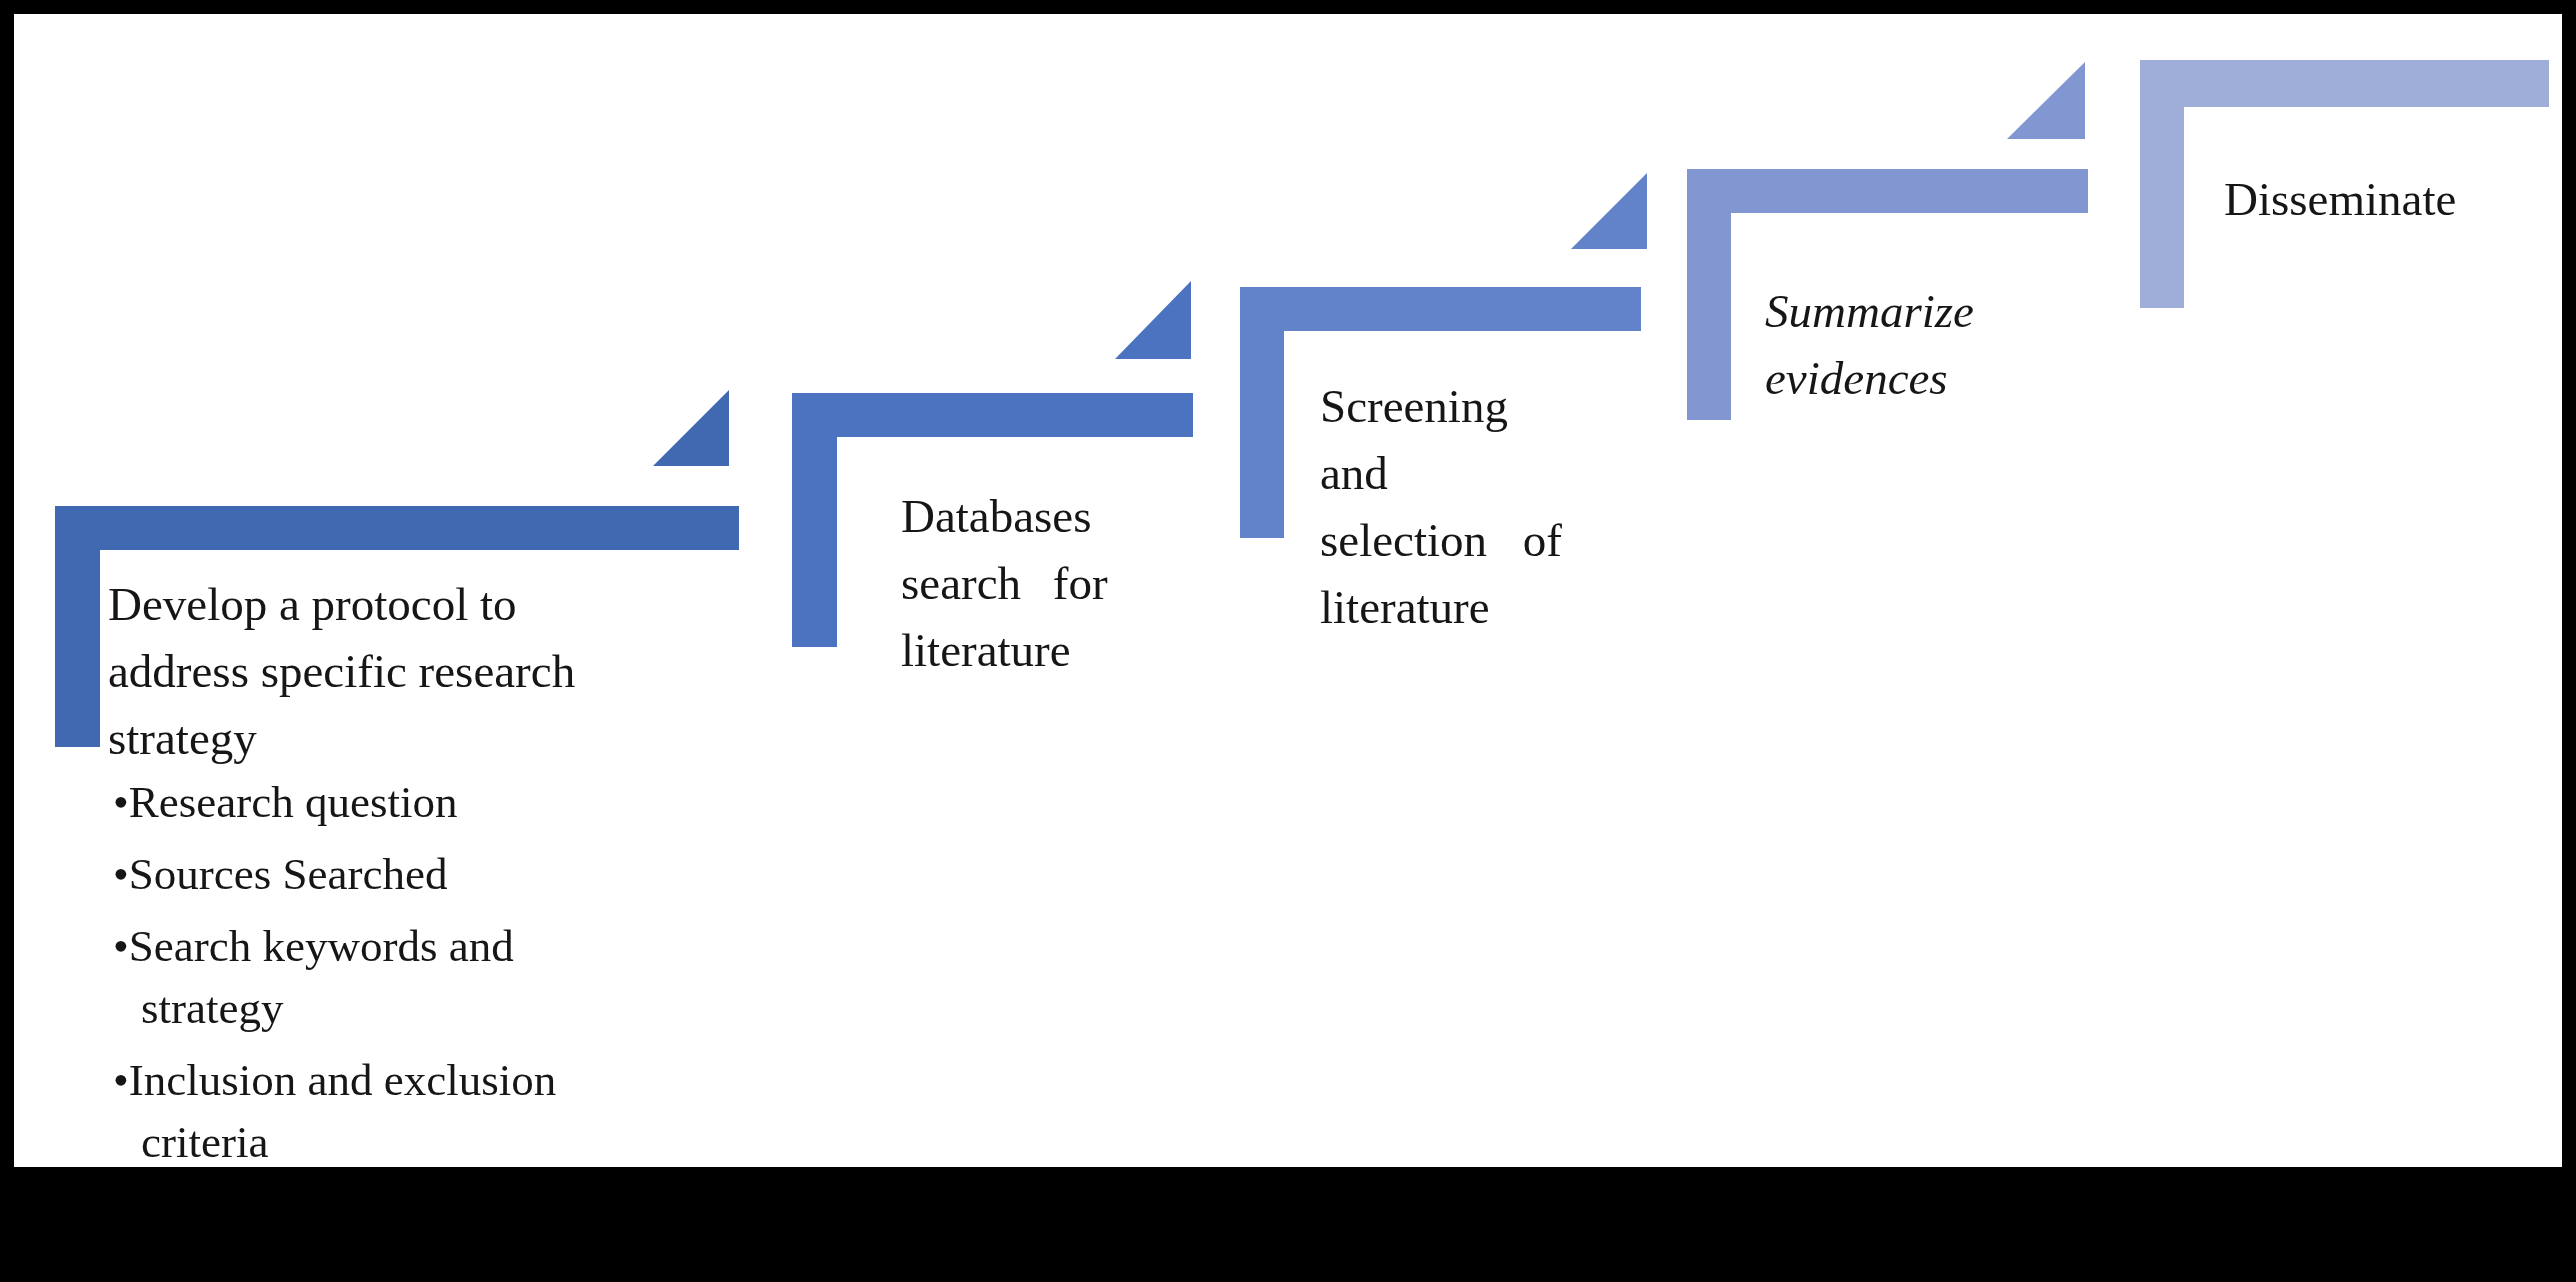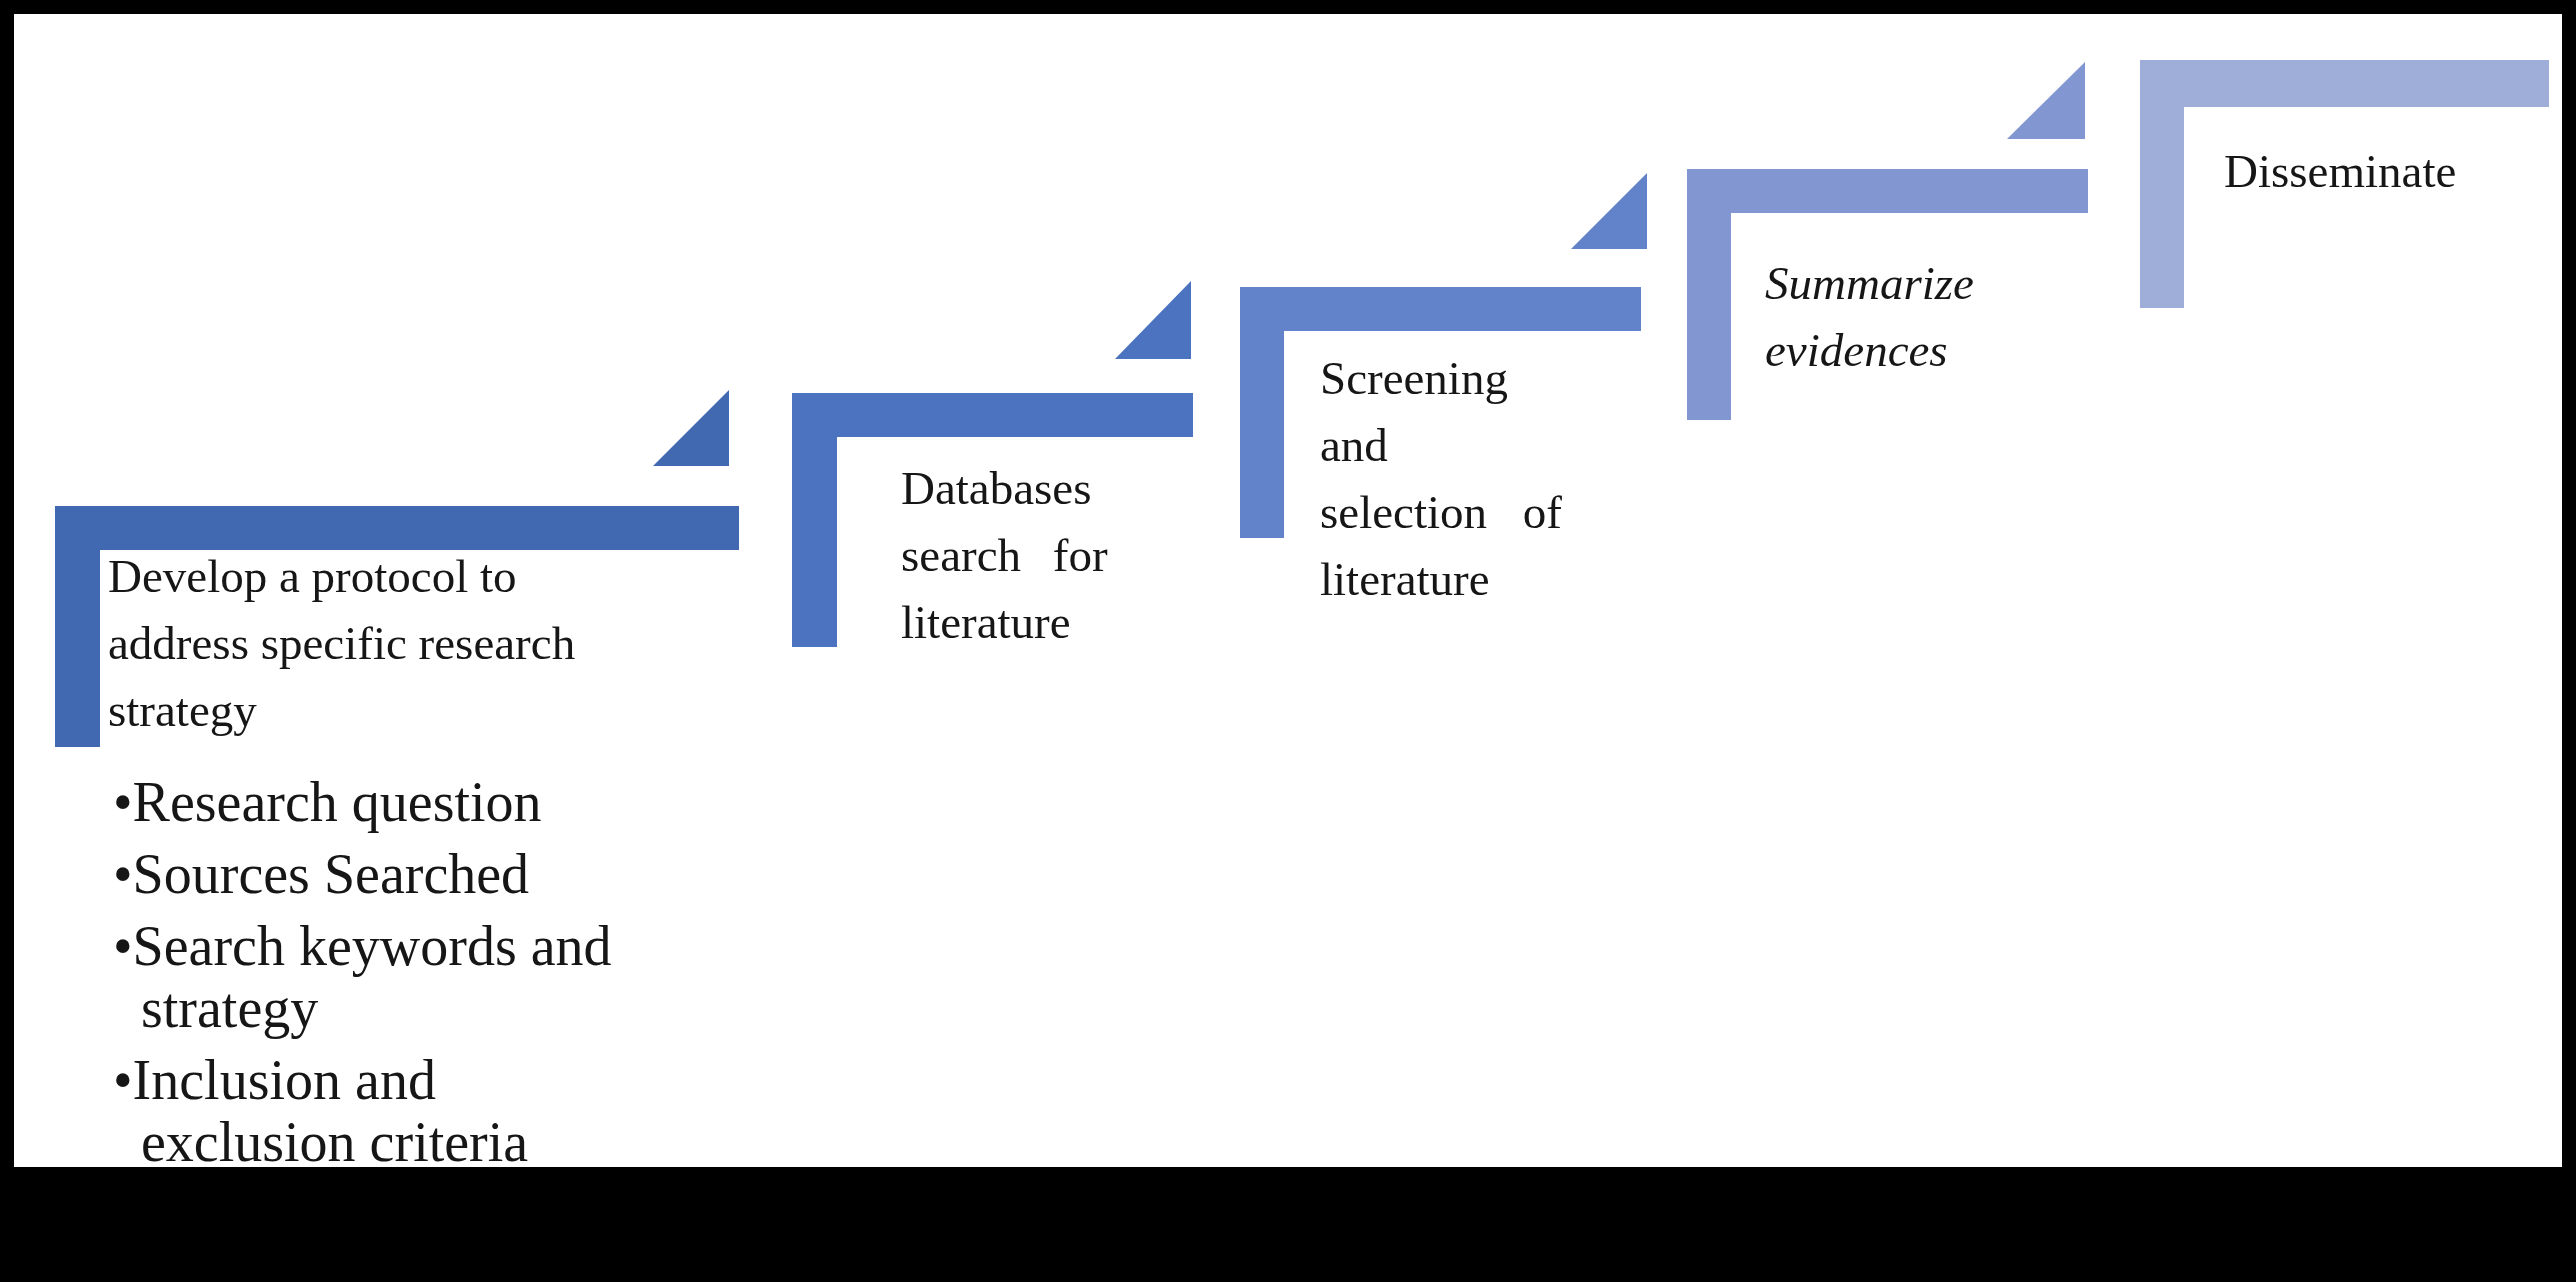--- a/index.html
+++ b/index.html
@@ -11,32 +11,32 @@
     overflow:hidden;
   }
   .canvas{
     position:absolute;
     left:14px;top:14px;width:2548px;height:1153px;
     background:#ffffff;
   }
   .step{position:absolute;left:0;top:0;}
   .bar-h,.bar-v,.tri,.label,.bullets{position:absolute;}
   .tri{clip-path:polygon(0 100%,100% 0,100% 100%);}
-  .label{color:#161616;font-size:47px;line-height:67px;white-space:nowrap;}
+  .label{color:#161616;font-size:47px;line-height:67px;white-space:nowrap;margin-top:28px;}
   .label .line{white-space:nowrap;}
 
   
   .s1 .bar-h{left:41px;top:492px;width:684px;height:44px;}
   .s1 .bar-v{left:41px;top:492px;width:45px;height:241px;}
   .s1 .tri{left:639px;top:376px;width:76px;height:76px;}
   .s1 .label{left:94px;top:529px;}
   .bullets{
     left:99px;top:757px;width:551px;
     margin:0;padding:0;list-style:none;
-    color:#161616;font-size:56px;line-height:62px;
+    color:#161616;font-size:45px;line-height:62px;
   }
   .bullets li{
     padding-left:28px;text-indent:-28px;
     margin:0 0 10px 0;
   }
   .bullets li::before{content:"\2022";}
 
   
   .s2 .bar-h{left:778px;top:379px;width:401px;height:44px;}
   .s2 .bar-v{left:778px;top:379px;width:45px;height:254px;}

